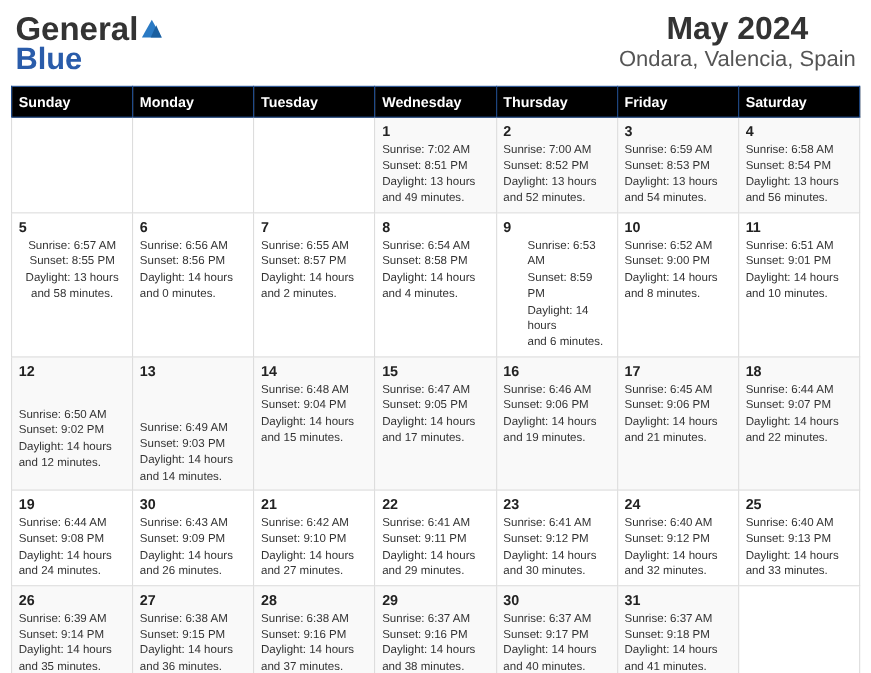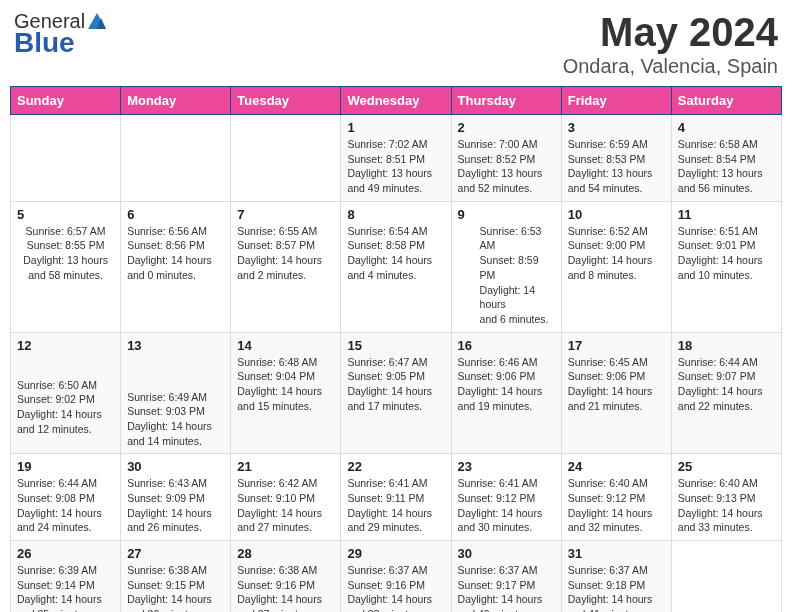--- a/index.html
+++ b/index.html
@@ -19,35 +19,36 @@
     }
     .logo {
       display: flex;
       flex-direction: column;
       align-items: flex-start;
     }
     .title-block {
       text-align: right;
     }
     .month-title {
-      font-size: 40px;
+      font-size: 29px;
       font-weight: bold;
       color: #333;
+      text-align: center;
     }
     .location {
       font-size: 20px;
       color: #555;
     }
     .calendar {
       width: 100%;
       border-collapse: collapse;
       font-size: 11px;
     }
     .calendar thead th {
-      background-color: #ec4899;
+      background-color: #000000;
       color: #fff;
       text-align: left;
       padding: 6px 6px;
       font-size: 13px;
       font-weight: bold;
       border: 1px solid #1e4a8a;
     }
     .calendar tbody tr {
       border-bottom: 1px solid #ccc;
     }
@@ -76,21 +77,21 @@
     .empty-cell {
       background: #fff !important;
     }
   </style>
 </head>
 <body>
 
 <div class="header">
   <div class="logo">
     <div style="display:flex; align-items:center;">
-      <span style="font-size:20px; font-weight:normal; color:#333;text-align:center;">General</span>
+      <span style="font-size:30px; font-weight:bold; color:#333;text-align:center;">General</span>
       <svg width="22" height="22" viewBox="0 0 22 22" style="margin:0 1px;">
         <polygon points="11,2 20,18 2,18" fill="#2a7ac4"></polygon>
         <polygon points="15,7 20,18 10,18" fill="#1a5fa0"></polygon>
       </svg>
     </div>
     <span style="font-size:28px; font-weight:bold; color:#2a5caa; margin-top:-6px;">Blue</span>
   </div>
   <div class="title-block">
     <div class="month-title">May 2024</div>
     <div class="location">Ondara, Valencia, Spain</div>

